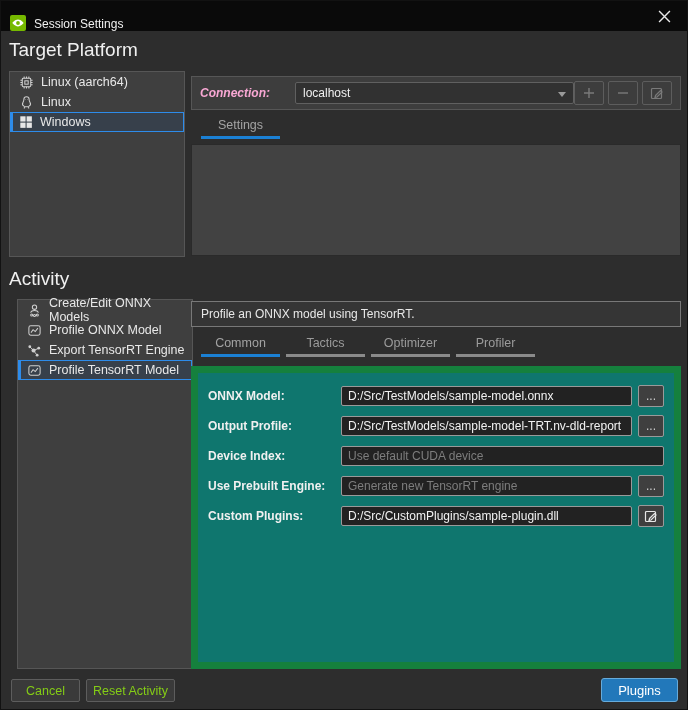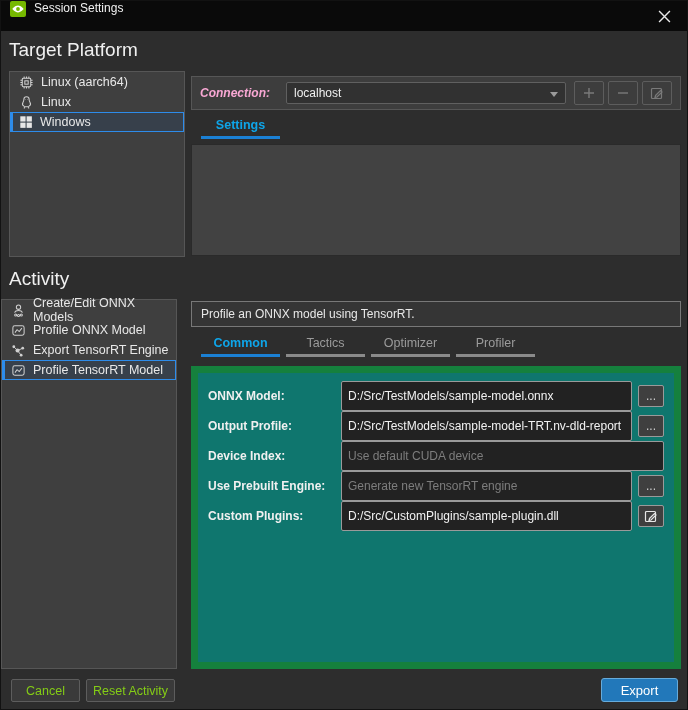--- a/index.html
+++ b/index.html
@@ -1,56 +1,56 @@
 <!DOCTYPE html>
 <html><head>
 <meta charset="utf-8">
 <style>
   * { margin:0; padding:0; box-sizing:border-box; }
   html,body { width:688px; height:710px; background:#2d2d2d; }
   body { font-family:"Liberation Sans","DejaVu Sans",sans-serif; color:#e8e8e8; }
   .window { position:relative; width:688px; height:710px; background:#2d2d2d; border:1px solid #121212; overflow:hidden; }
 
   
-  .titlebar { position:absolute; left:0; top:0; width:100%; height:30px; background:#0a0a0a; display:flex; align-items:flex-start; }
+  .titlebar { position:absolute; left:0; top:0; width:100%; height:30px; background:#0a0a0a; display:flex; align-items:flex-end; }
   .titlebar .appicon { width:16px; height:16px; margin-left:9px; display:block; }
   .titlebar .title { margin-left:8px; font-size:12px; color:#f0f0f0; }
   .closebtn { position:absolute; right:6px; top:0; width:34px; height:30px; display:flex; align-items:center; justify-content:center; background:transparent; border:none; cursor:pointer; }
 
   .heading { position:absolute; left:8px; font-size:19px; font-weight:400; color:#f0f0f0;text-align:right; }
 
   
   .listbox { position:absolute; background:#3f3f3f; border:1px solid #565656; padding-top:0; }
   .list-item { height:20px; display:flex; align-items:center; gap:7px; padding-left:6px; font-size:12.5px; color:#e8e8e8; border:1px solid transparent; border-left:3px solid transparent; cursor:pointer; }
   .list-item.selected { background:#37404b; border:1px solid #2d8ceb; border-left:3px solid #2d8ceb; }
   .list-item svg { flex:0 0 auto; }
 
   
   .conn-panel { position:absolute; left:190px; top:75px; width:490px; height:34px; background:#3d3d3d; border:1px solid #565656; display:flex; align-items:center; padding:0 8px; }
   .conn-label { font-size:12px; font-weight:700; color:#f9a8d4;font-style:italic; }
-  .combo { position:relative; margin-left:16px; width:280px; height:22px; background:#313131; border:1px solid #606060; border-radius:2px; display:flex; align-items:center; padding:0 20px 0 7px; font-size:12px; color:#f0f0f0; cursor:pointer; }
+  .combo { position:relative; margin-left:25px; width:280px; height:22px; background:#313131; border:1px solid #606060; border-radius:2px; display:flex; align-items:center; padding:0 20px 0 7px; font-size:12px; color:#f0f0f0; cursor:pointer; }
   .combo .arrow { position:absolute; right:7px; top:9px; width:0; height:0; border-left:4px solid transparent; border-right:4px solid transparent; border-top:5px solid #9a9a9a; }
   .icon-btn { width:30px; height:24px; background:#3d3d3d; border:1px solid #5d5d5d; border-radius:2px; display:flex; align-items:center; justify-content:center; margin-left:4px; cursor:default; }
   .icon-btn.first { margin-left:auto; }
 
   
   .tabs { position:absolute; display:flex; gap:6px; padding-left:10px; height:24px; }
   .tab { position:relative; width:79px; text-align:center; font-size:12.5px; color:#9b9b9b; padding-top:3px; cursor:pointer; }
   .tab .underline { position:absolute; left:0; right:0; bottom:0; height:3px; background:#8a8a8a; }
-  .tab.active { color:#0ea5e9;font-weight:bold; }
+  .tab.active { color:#a3a3a3; }
   .tab.active .underline { background:#1b80d4; }
 
   .panel { position:absolute; background:#424242; border:1px solid #2a2a2a; }
   .desc-box { position:absolute; left:190px; top:300px; width:490px; height:26px; background:#353535; border:1px solid #787878; font-size:12px; color:#e8e8e8; display:flex; align-items:center; padding:12px 9px; }
 
   
   .form-panel { position:absolute; left:190px; top:365px; width:490px; height:303px; background:#0f766e; border:7px solid #15803d; padding:12px 10px 0 10px; }
   .form-row { display:flex; align-items:center; margin-bottom:8px; height:22px; }
   .form-row label { flex:0 0 133px; font-size:12px; font-weight:700; color:#f0f0f0; }
-  .form-row input { flex:1; height:30px; background:#222222; border:1px solid #9a9a9a; border-radius:2px; color:#f2f2f2; font-size:12px; padding:7px 6px; font-family:"Liberation Sans","DejaVu Sans",sans-serif; }
+  .form-row input { flex:1; height:20px; background:#222222; border:1px solid #9a9a9a; border-radius:2px; color:#f2f2f2; font-size:12px; padding:7px 6px; font-family:"Liberation Sans","DejaVu Sans",sans-serif; }
   .form-row input::placeholder { color:#7d7d7d; }
   .mini-btn { flex:0 0 26px; height:22px; margin-left:6px; background:#3f3f3f; border:1px solid #9a9a9a; border-radius:2px; color:#cfcfcf; font-size:12px; line-height:10px; display:flex; align-items:center; justify-content:center; cursor:pointer; }
 
   
   .footer-btn { position:absolute; top:678px; height:23px; background:#3a3a3a; border:1px solid #5d5d5d; border-radius:2px; color:#84cc16; font-size:12.5px; font-family:"Liberation Sans","DejaVu Sans",sans-serif; cursor:pointer; }
   .launch { position:absolute; top:677px; left:600px; width:77px; height:24px; background:#2278ba; border:1px solid #66abdb; border-radius:3px; color:#ffffff; font-size:13px; font-family:"Liberation Sans","DejaVu Sans",sans-serif; cursor:pointer; }
 </style>
 </head>
 <body>
 
@@ -129,21 +129,21 @@
     <div class="tab active">
       <span>Settings</span>
       <span class="underline"></span>
     </div>
   </div>
 
   <div class="panel" style="left:190px; top:143px; width:490px; height:112px;"></div>
 
   <div class="heading" style="top:267px;">Activity</div>
 
-  <div class="listbox" style="left:0; top:298px; width:176px; height:370px;">
+  <div class="listbox" style="left:16px; top:298px; width:176px; height:370px;">
     <div class="list-item">
       <svg width="15" height="15" viewBox="0 0 16 16" fill="none" stroke="#cfcfcf" stroke-width="1.1">
         <circle cx="8" cy="4.5" r="2.3"></circle>
           <path d="M3.8 10.2c.6-1.6 2.3-2.3 4.2-2.3s3.6.7 4.2 2.3"></path>
         <circle cx="5" cy="12.8" r="1.1"></circle>
           <circle cx="8" cy="13.3" r="1.1"></circle>
           <circle cx="11" cy="12.8" r="1.1"></circle>
       </svg>
       <span>Create/Edit ONNX Models</span>
     </div>
@@ -223,15 +223,15 @@
         <svg width="14" height="14" viewBox="0 0 14 14" fill="none" stroke="#e6e6e6" stroke-width="1.2">
           <rect x="1.5" y="2.5" width="10" height="10" rx="1"></rect>
             <path d="M5.5 9.5l5-5 1.5 1.5-5 5-2 .5z"></path>
         </svg>
       </button>
     </div>
   </div>
 
   <button class="footer-btn" style="left:10px; width:69px;">Cancel</button>
   <button class="footer-btn" style="left:85px; width:89px;">Reset Activity</button>
-  <button class="launch">Export</button>
+  <button class="launch">Plugins</button>
 
 </div>
 
 </body></html>

